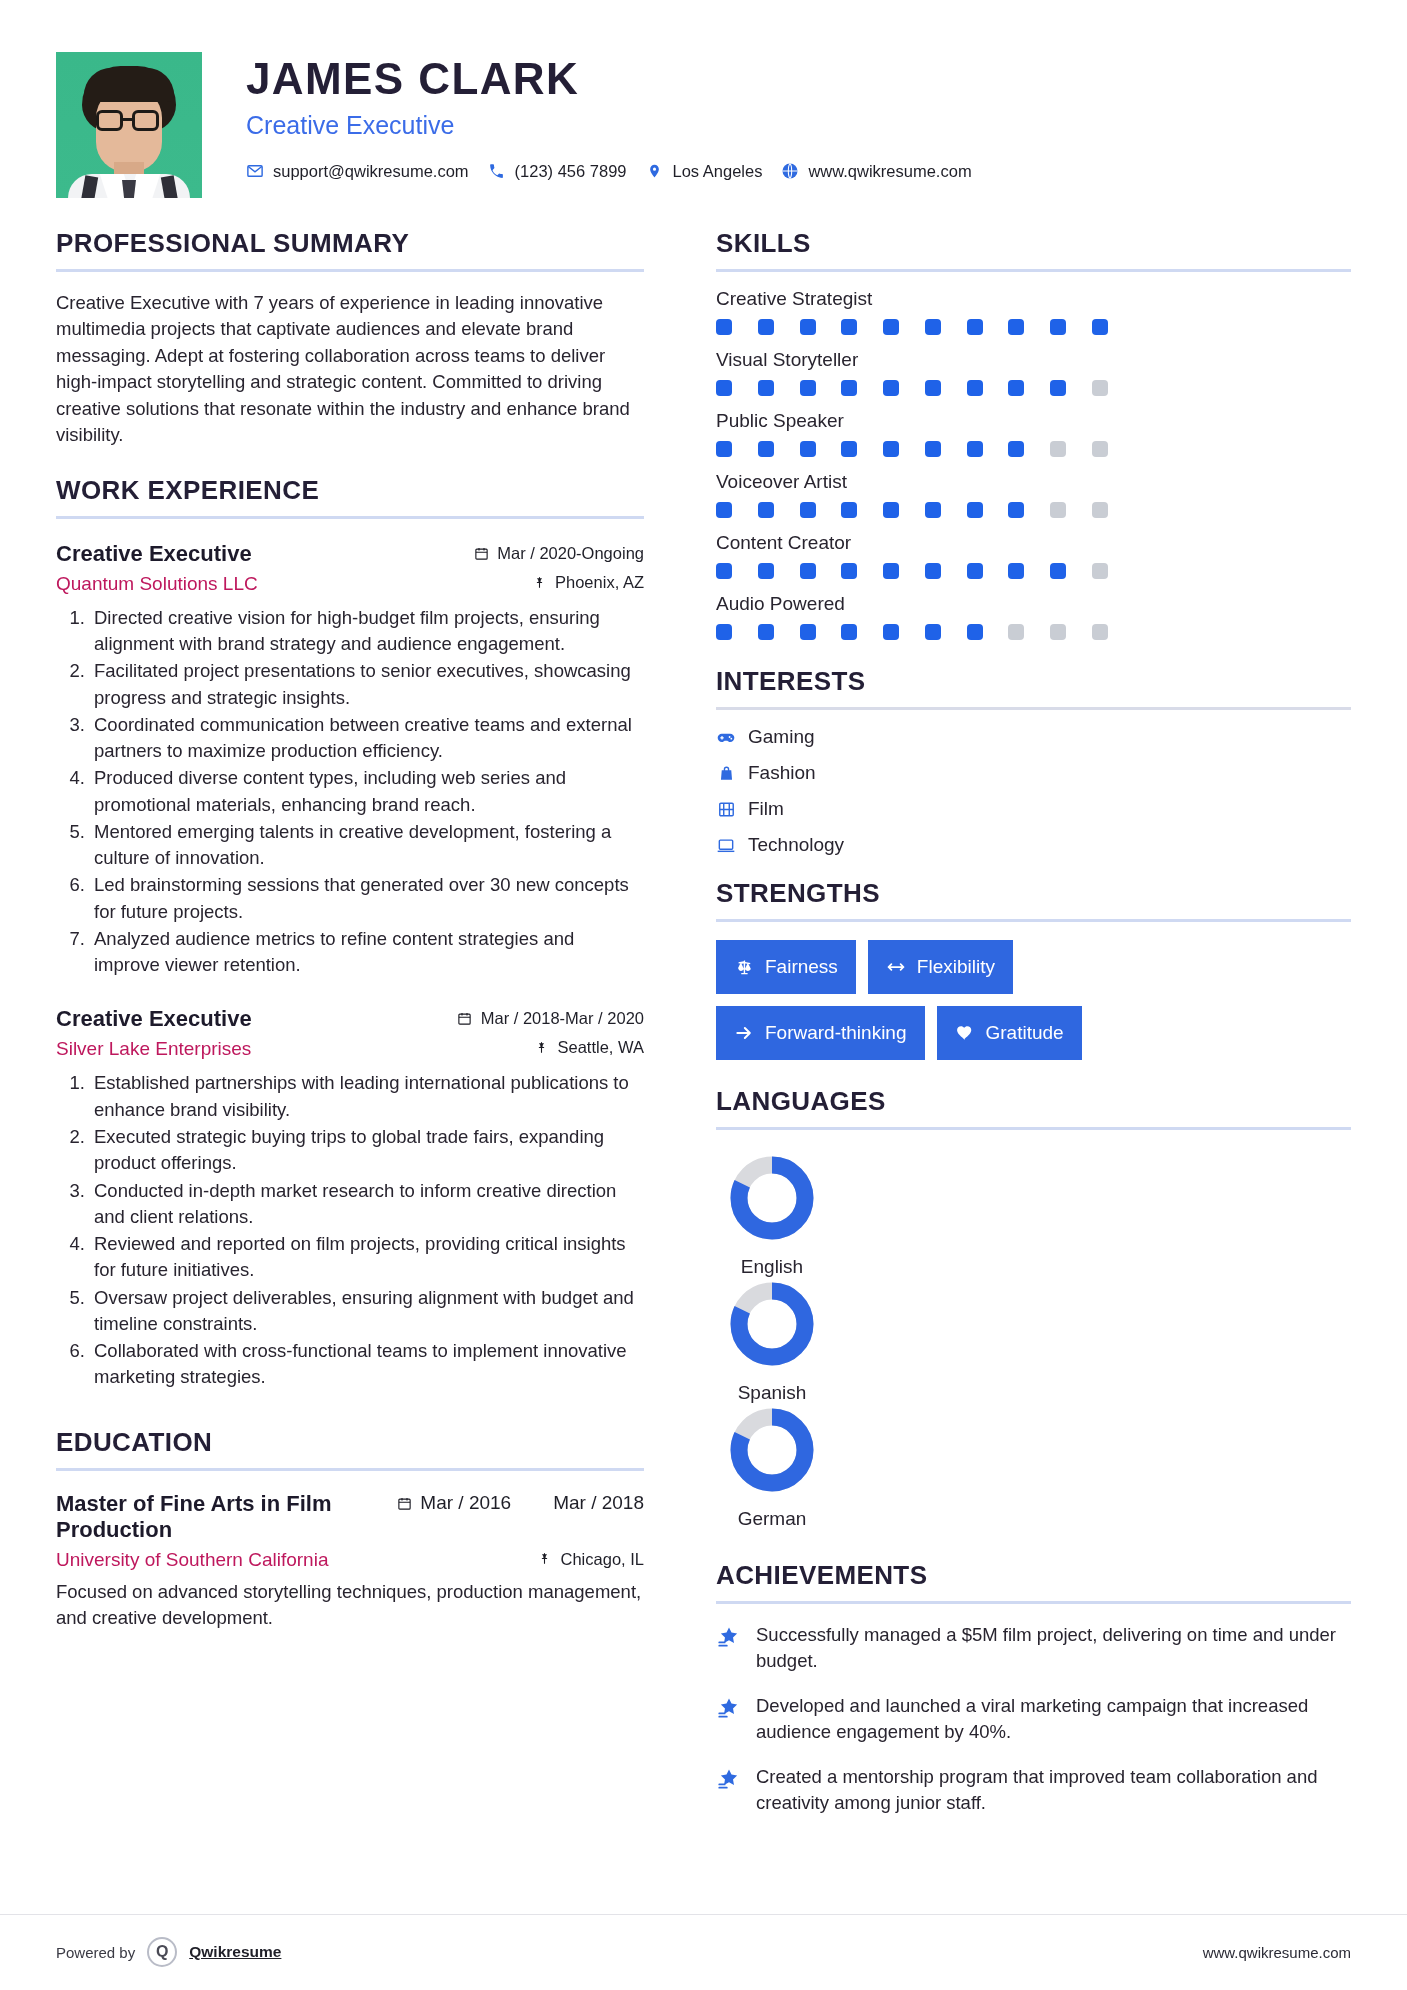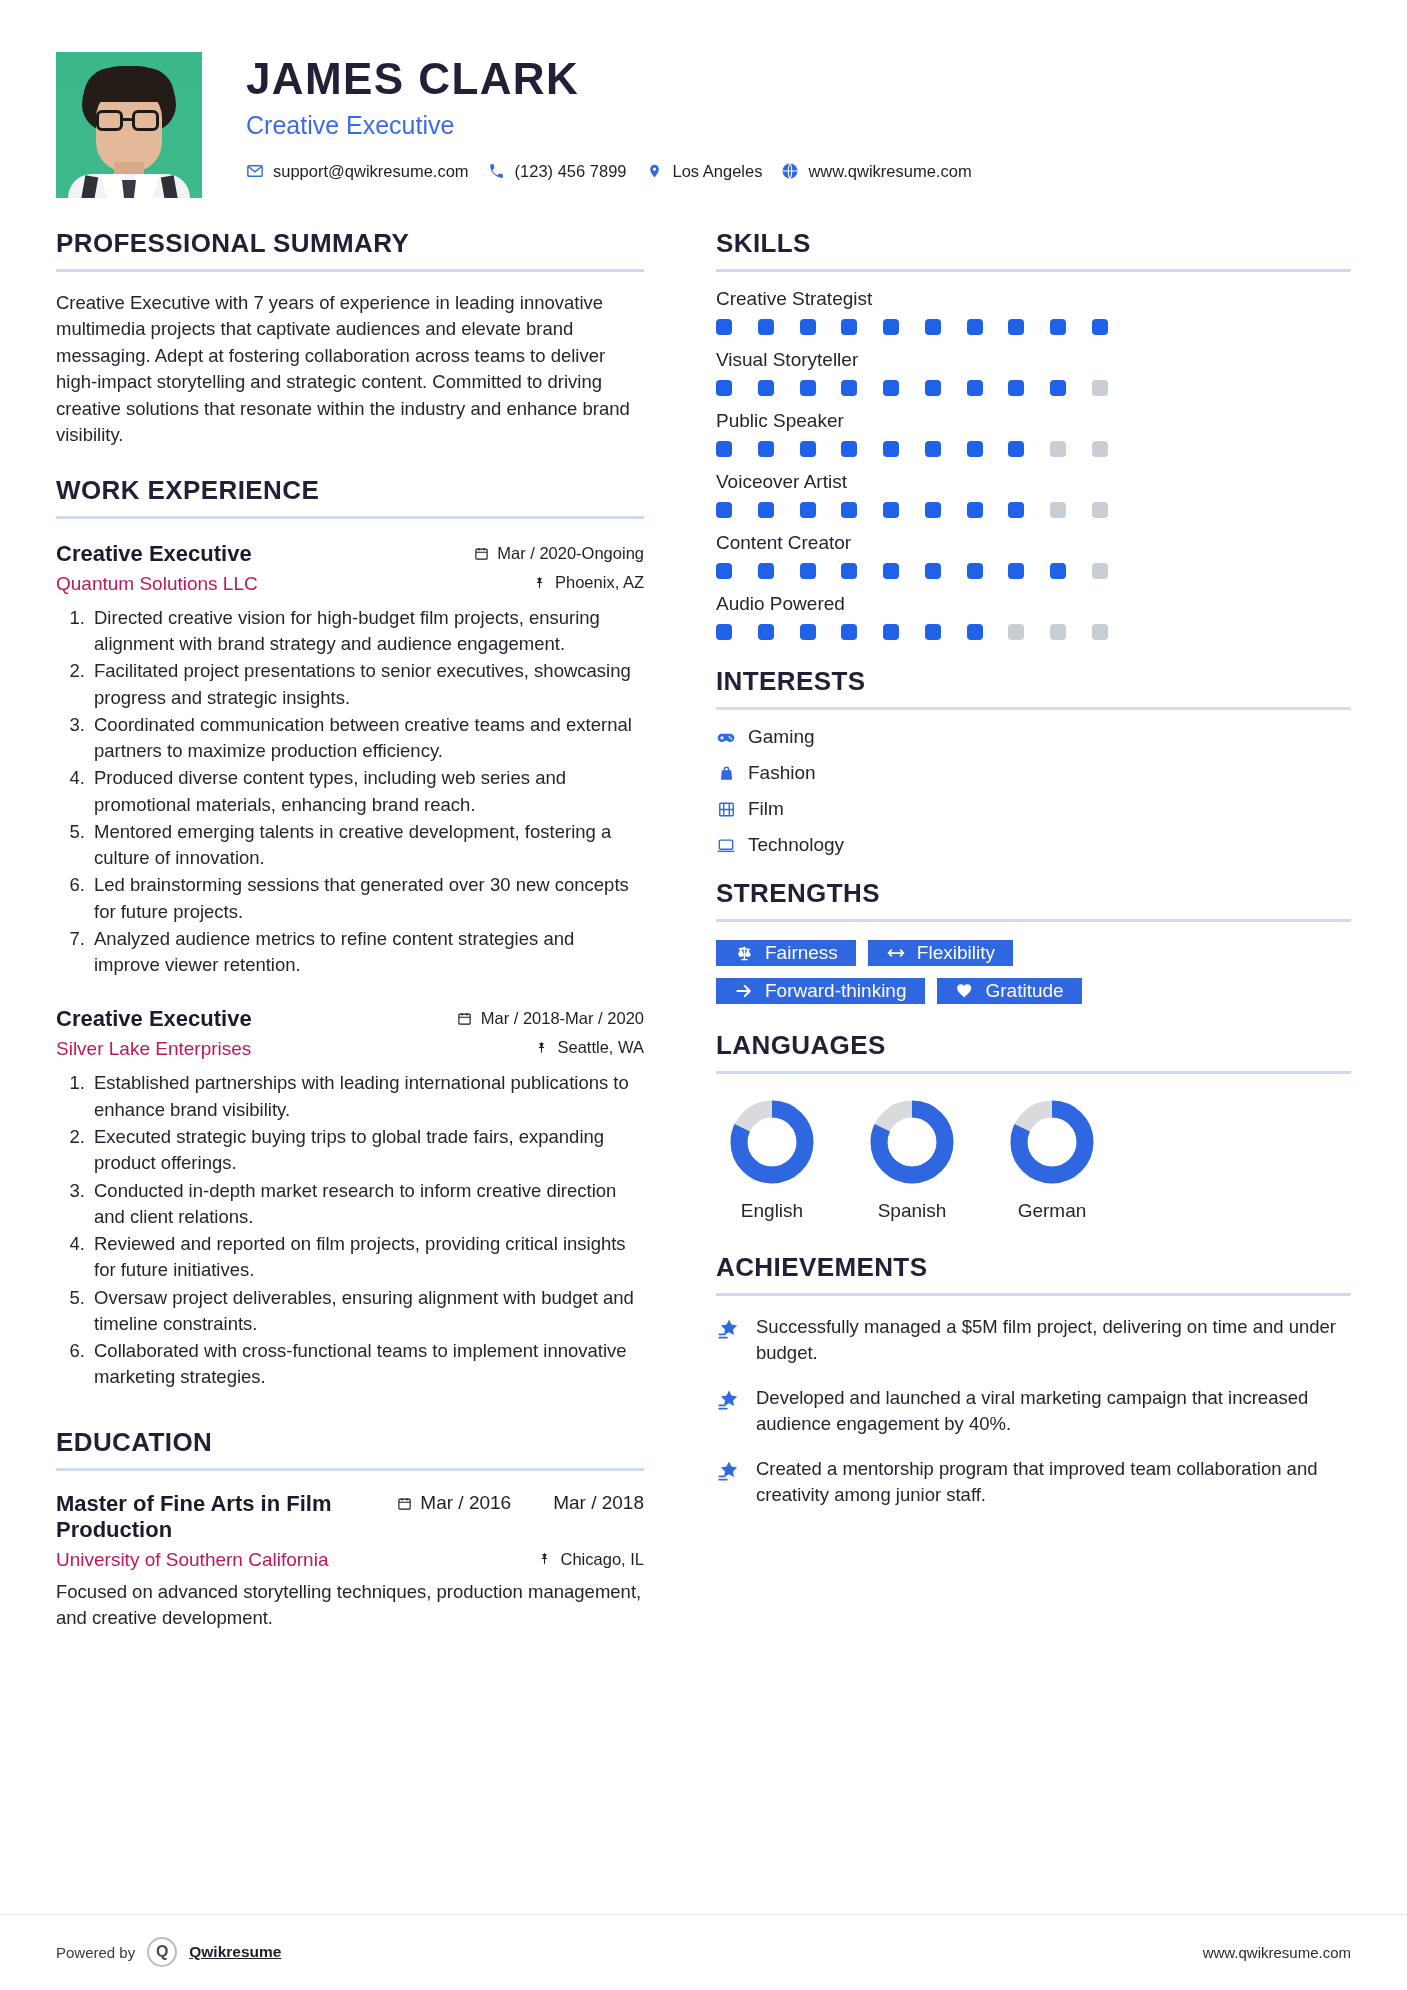--- a/index.html
+++ b/index.html
@@ -91,26 +91,26 @@
   .dot { width: 16px; height: 16px; border-radius: 4px; background:#1f62e8; }
   .dot.off { background:#c9cdd4; }
 
   
   .interests { display:flex; flex-wrap:wrap; margin-top: 16px; flex-direction: column; }
   .interest { width: 50%; display:flex; align-items:center; gap:12px; font-size:19px; color:#28242f; margin-bottom: 14px; }
   .iicon { width:20px; height:20px; display:inline-flex; align-items:center; justify-content:center; color:#2f6ae0; flex:0 0 20px; }
 
   
   .strengths { display:flex; flex-wrap:wrap; gap: 12px; margin-top: 18px; width: 392px; }
-  .strength { background:#2f67e0; color:#ffffff; font-size:19px; padding: 2px 18px;
+  .strength { background:#2f67e0; color:#ffffff; font-size:19px; padding: 16px 18px;
     display:inline-flex; align-items:center; gap:11px; }
   .sicon { width:20px; height:20px; display:inline-flex; align-items:center; justify-content:center; color:#ffffff; }
 
   
-  .langs { display:flex; justify-content:space-between; margin-top: 22px; width: 392px; }
+  .langs { display:flex; justify-content:space-between; margin-top: 22px; width: 392px; flex-direction: column; }
   .lang { text-align:center; width: 112px; }
   .donut { width: 92px; height: 92px; margin: 0 auto; position:relative; }
   .donut svg { display:block; transform: rotate(-90deg); }
   .lang-name { font-size: 19px; margin-top: 12px; color:#28242f; }
 
   
   .ach { display:flex; gap: 14px; margin-top: 18px; }
   .ach-icon { flex:0 0 26px; width:26px; height:26px; color:#2f6ae0; margin-top:2px; }
   .ach-text { font-size:18.5px; line-height:1.43; color:#28242f; }
 

